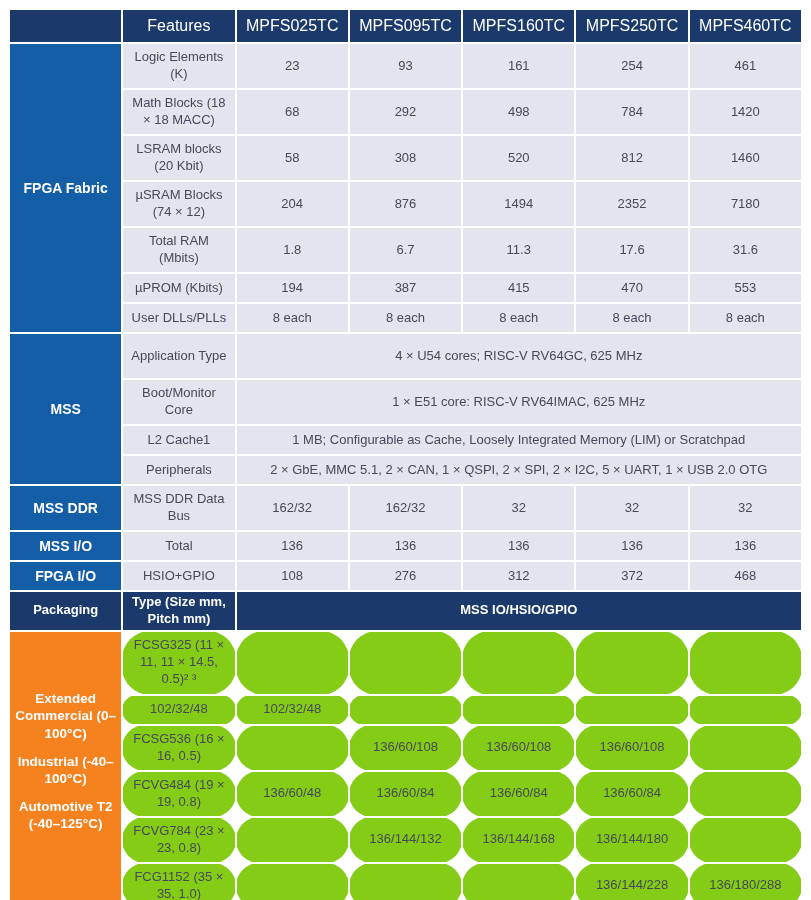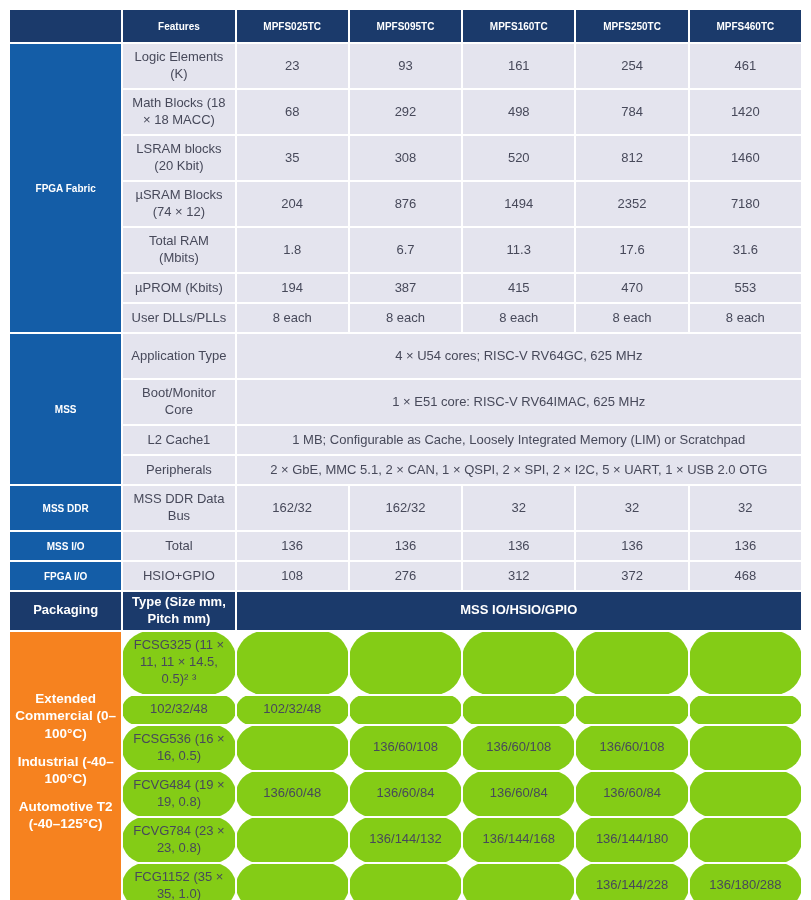--- a/index.html
+++ b/index.html
@@ -27,32 +27,32 @@
     vertical-align: middle;
     padding: 2px 5px;
     line-height: 1.3;
     overflow: hidden;
     word-wrap: break-word;
   }
   
   tr.head th {
     background: #1b3a6b;
     color: #ffffff;
-    font-weight: bold;
+    font-weight: normal;
     height: 28px;
-    font-size: 10px;
+    font-size: 16px;
   }
   
   th.section {
     background: #145da7;
     color: #ffffff;
     font-weight: bold;
     text-align: left;
     padding-left: 10px;
-    font-size: 10px;
+    font-size: 14px;
   }
   
   td.feat, td.val {
     background: #e4e4ee;
   }
   
   tr.pkg-head th {
     background: #1b3a6b;
     color: #ffffff;
     font-weight: bold;
@@ -120,21 +120,21 @@
       <tr class="r2">
         <td class="feat">Math Blocks (18 × 18 MACC)</td>
         <td class="val">68</td>
         <td class="val">292</td>
         <td class="val">498</td>
         <td class="val">784</td>
         <td class="val">1420</td>
       </tr>
       <tr class="r2">
         <td class="feat">LSRAM blocks (20 Kbit)</td>
-        <td class="val">35</td>
+        <td class="val">58</td>
         <td class="val">308</td>
         <td class="val">520</td>
         <td class="val">812</td>
         <td class="val">1460</td>
       </tr>
       <tr class="r2">
         <td class="feat">µSRAM Blocks (74 × 12)</td>
         <td class="val">204</td>
         <td class="val">876</td>
         <td class="val">1494</td>

